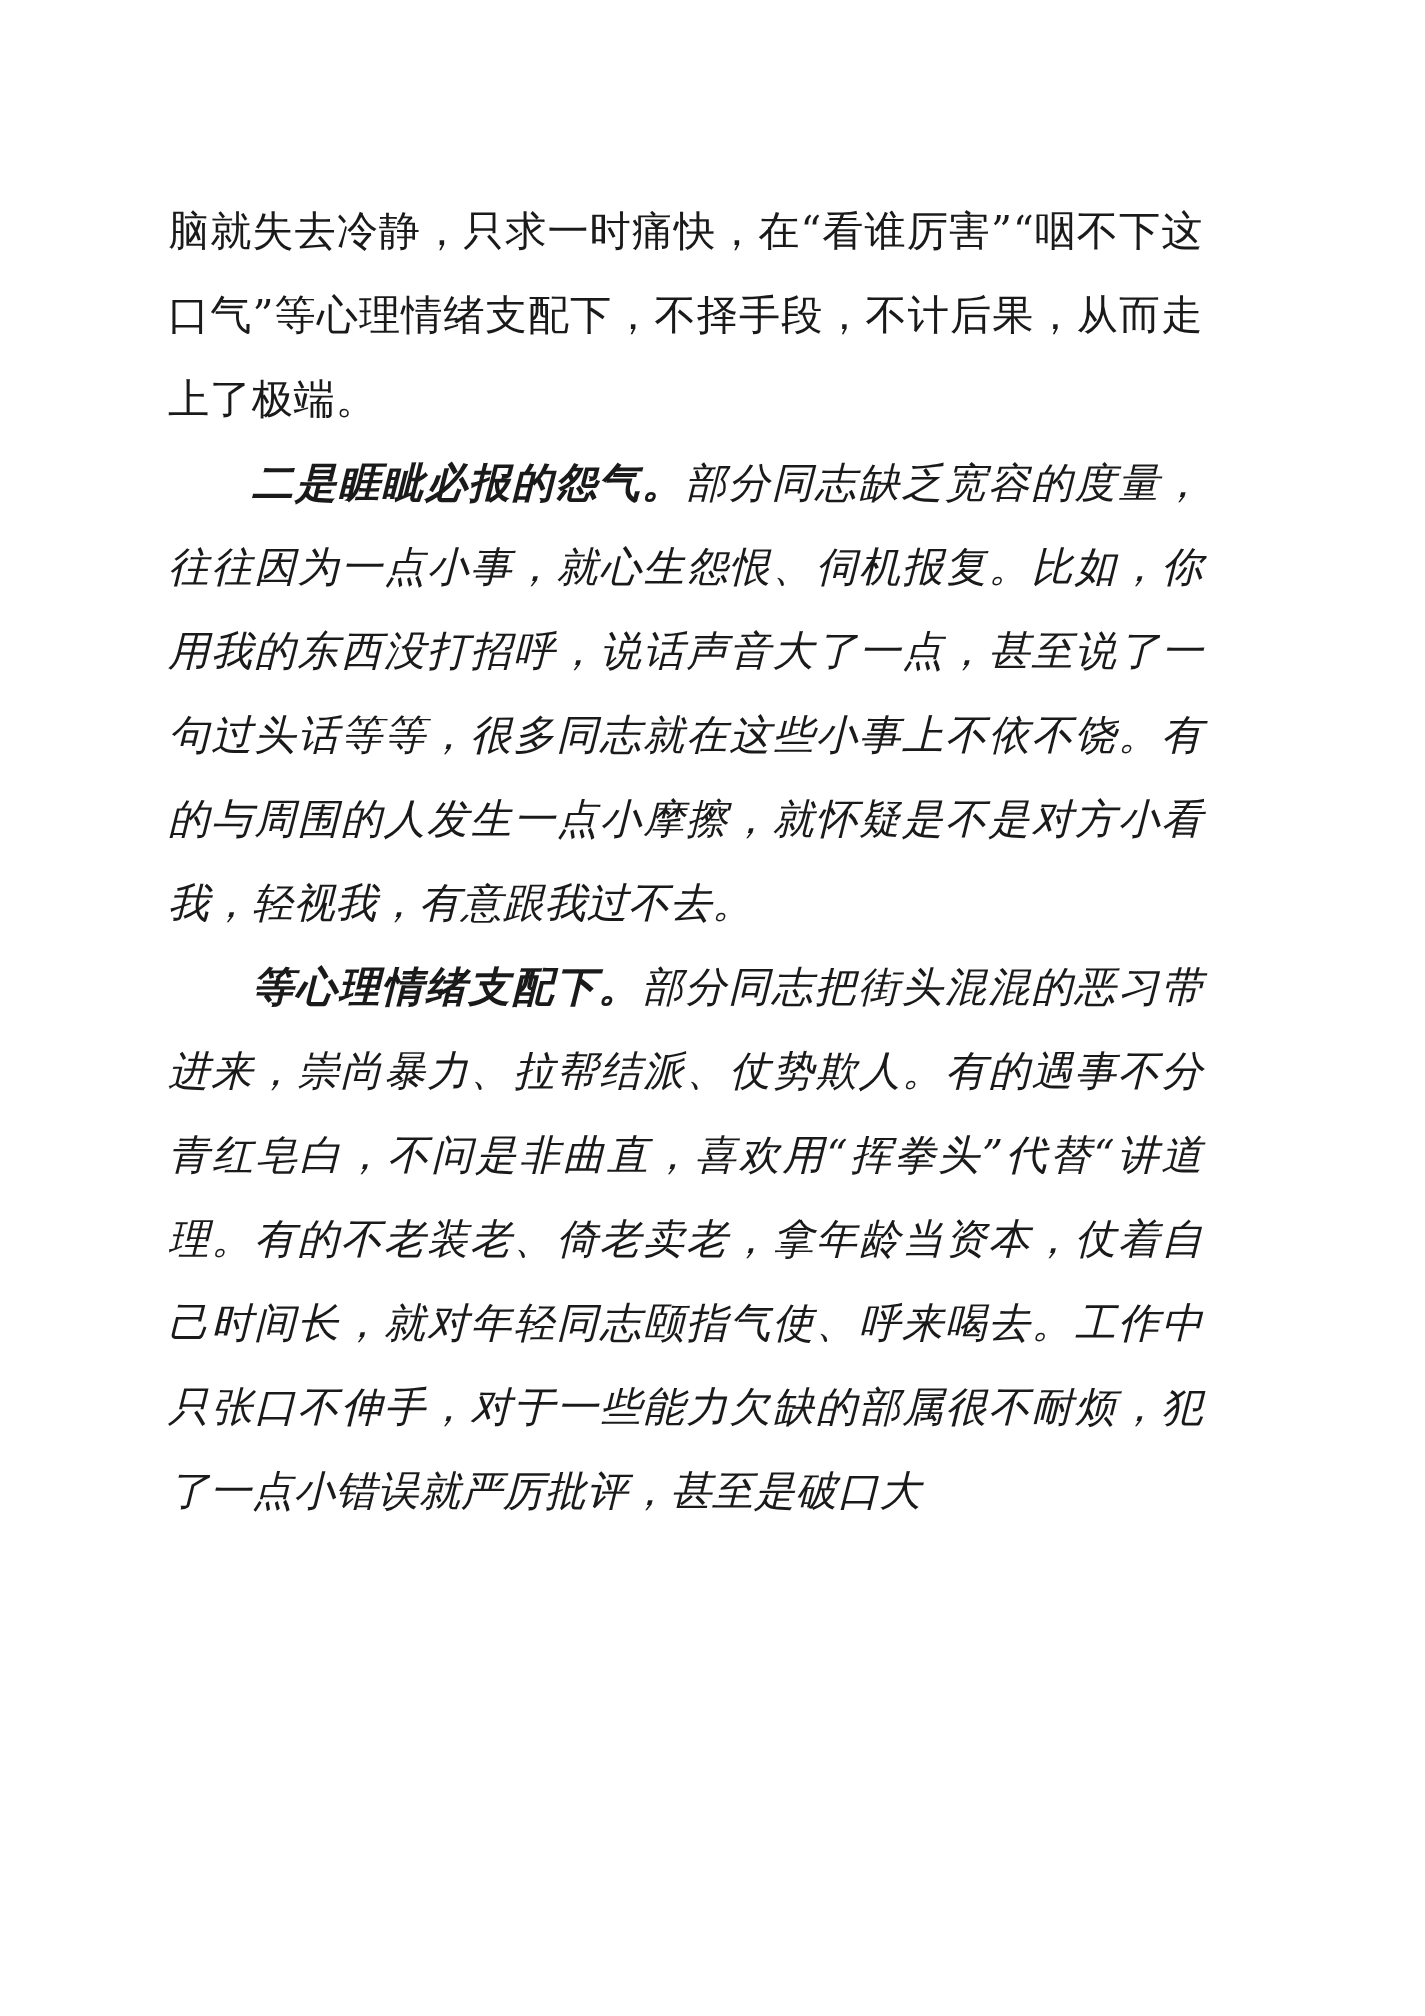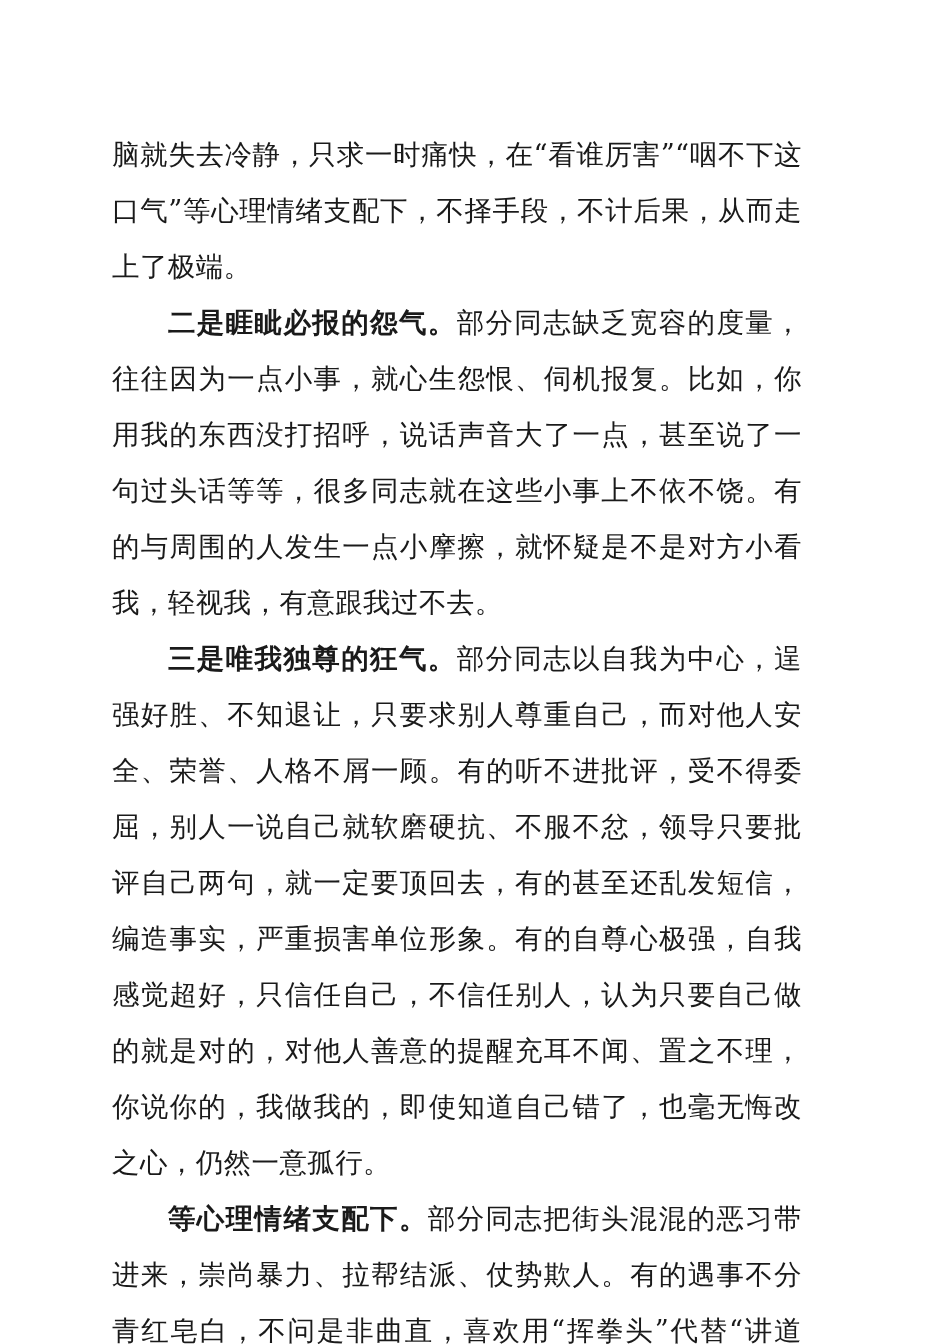--- a/index.html
+++ b/index.html
@@ -28,41 +28,39 @@
     text-align: justify;
     text-justify: inter-ideograph;
     letter-spacing: 0.4px;
   }
   .para {
     margin: 0;
     text-indent: 0;
   }
   .para.indent {
     text-indent: 56px;
+    font-style: italic;
   }
   .lead {
     font-weight: bold;
   }
 </style>
 </head>
 <body>
 
 <div class="page">
   <div class="doc-body">
 
     <p class="para">
       <span>脑就失去冷静，只求一时痛快，在“看谁厉害”“咽不下这口气”等心理情绪支配下，不择手段，不计后果，从而走上了极端。</span>
     </p>
 
     <p class="para indent">
       <span class="lead">二是睚眦必报的怨气。</span><span>部分同志缺乏宽容的度量，往往因为一点小事，就心生怨恨、伺机报复。比如，你用我的东西没打招呼，说话声音大了一点，甚至说了一句过头话等等，很多同志就在这些小事上不依不饶。有的与周围的人发生一点小摩擦，就怀疑是不是对方小看我，轻视我，有意跟我过不去。</span>
     </p>
 
-    <p class="para indent">
-      <span class="lead">三是唯我独尊的狂气。</span><span>部分同志以自我为中心，逞强好胜、不知退让，只要求别人尊重自己，而对他人安全、荣誉、人格不屑一顾。有的听不进批评，受不得委屈，别人一说自己就软磨硬抗、不服不忿，领导只要批评自己两句，就一定要顶回去，有的甚至还乱发短信，编造事实，严重损害单位形象。有的自尊心极强，自我感觉超好，只信任自己，不信任别人，认为只要自己做的就是对的，对他人善意的提醒充耳不闻、置之不理，你说你的，我做我的，即使知道自己错了，也毫无悔改之心，仍然一意孤行。</span>
-    </p>
 
     <p class="para indent">
       <span class="lead">等心理情绪支配下。</span><span>部分同志把街头混混的恶习带进来，崇尚暴力、拉帮结派、仗势欺人。有的遇事不分青红皂白，不问是非曲直，喜欢用“挥拳头”代替“讲道理。有的不老装老、倚老卖老，拿年龄当资本，仗着自己时间长，就对年轻同志颐指气使、呼来喝去。工作中只张口不伸手，对于一些能力欠缺的部属很不耐烦，犯了一点小错误就严厉批评，甚至是破口大</span>
     </p>
 
   </div>
 </div>
 
 </body></html>

